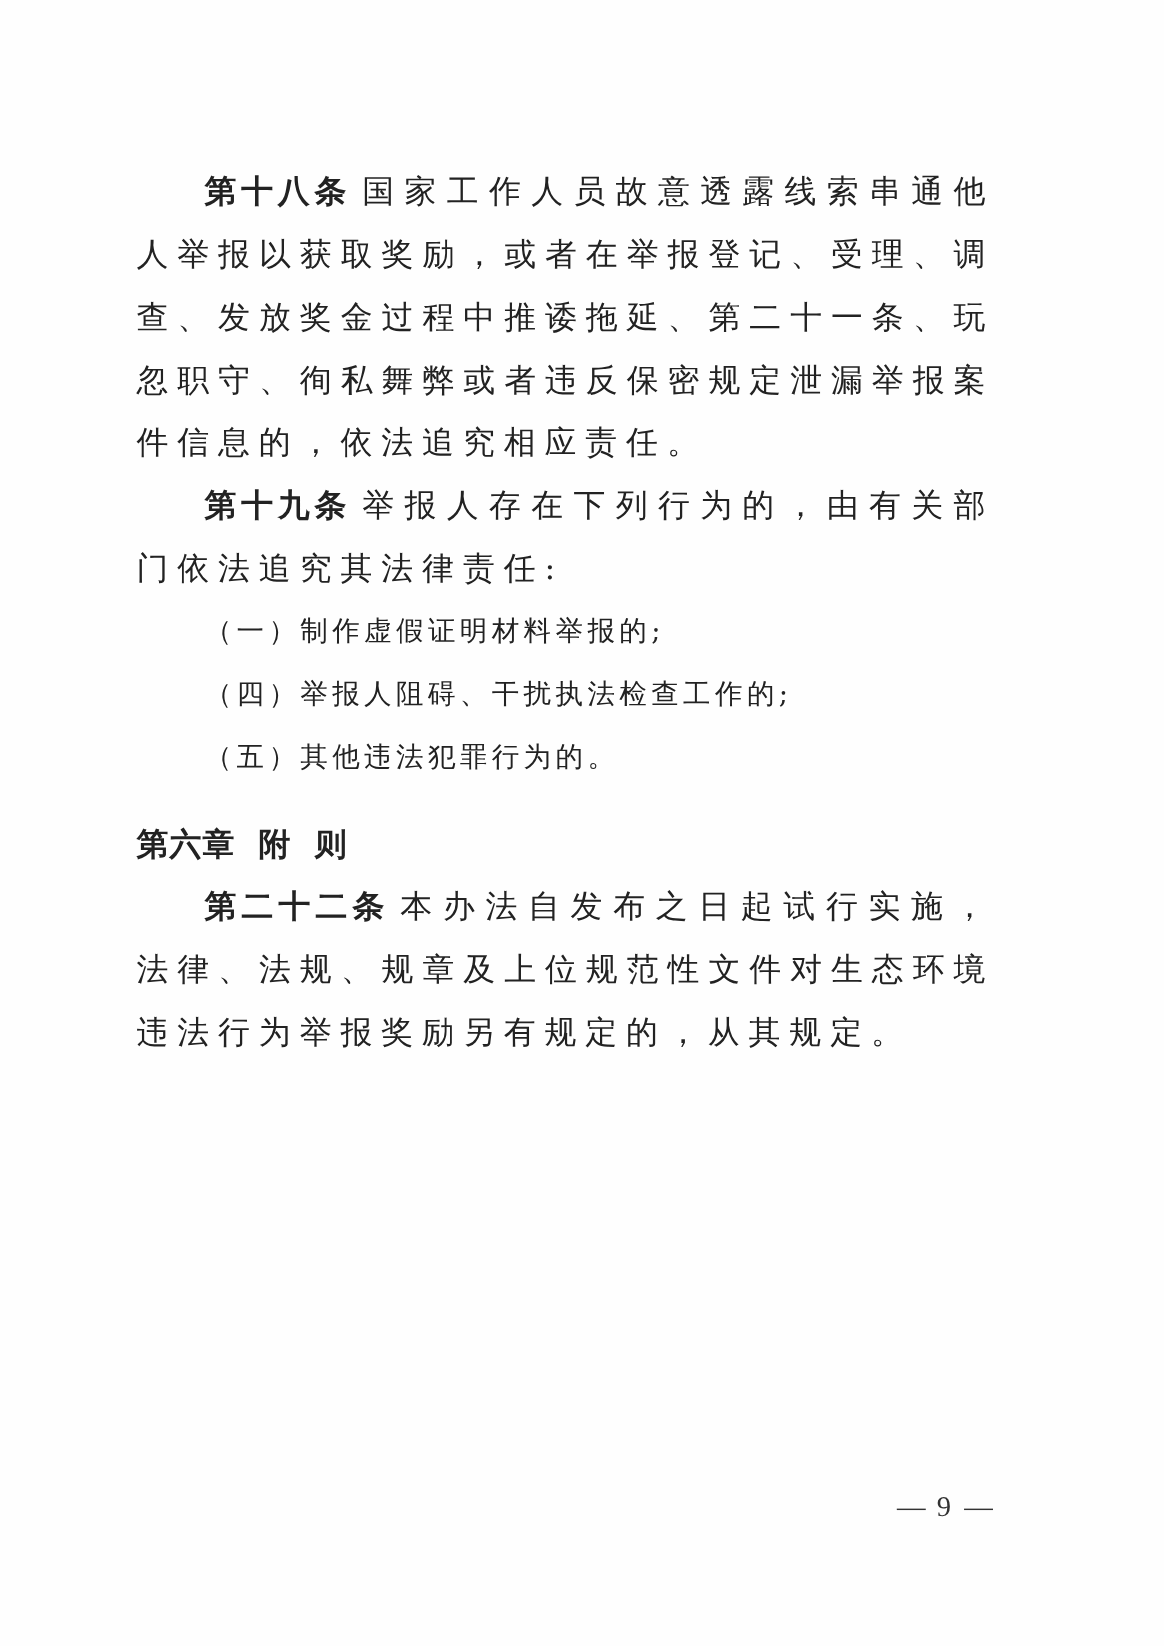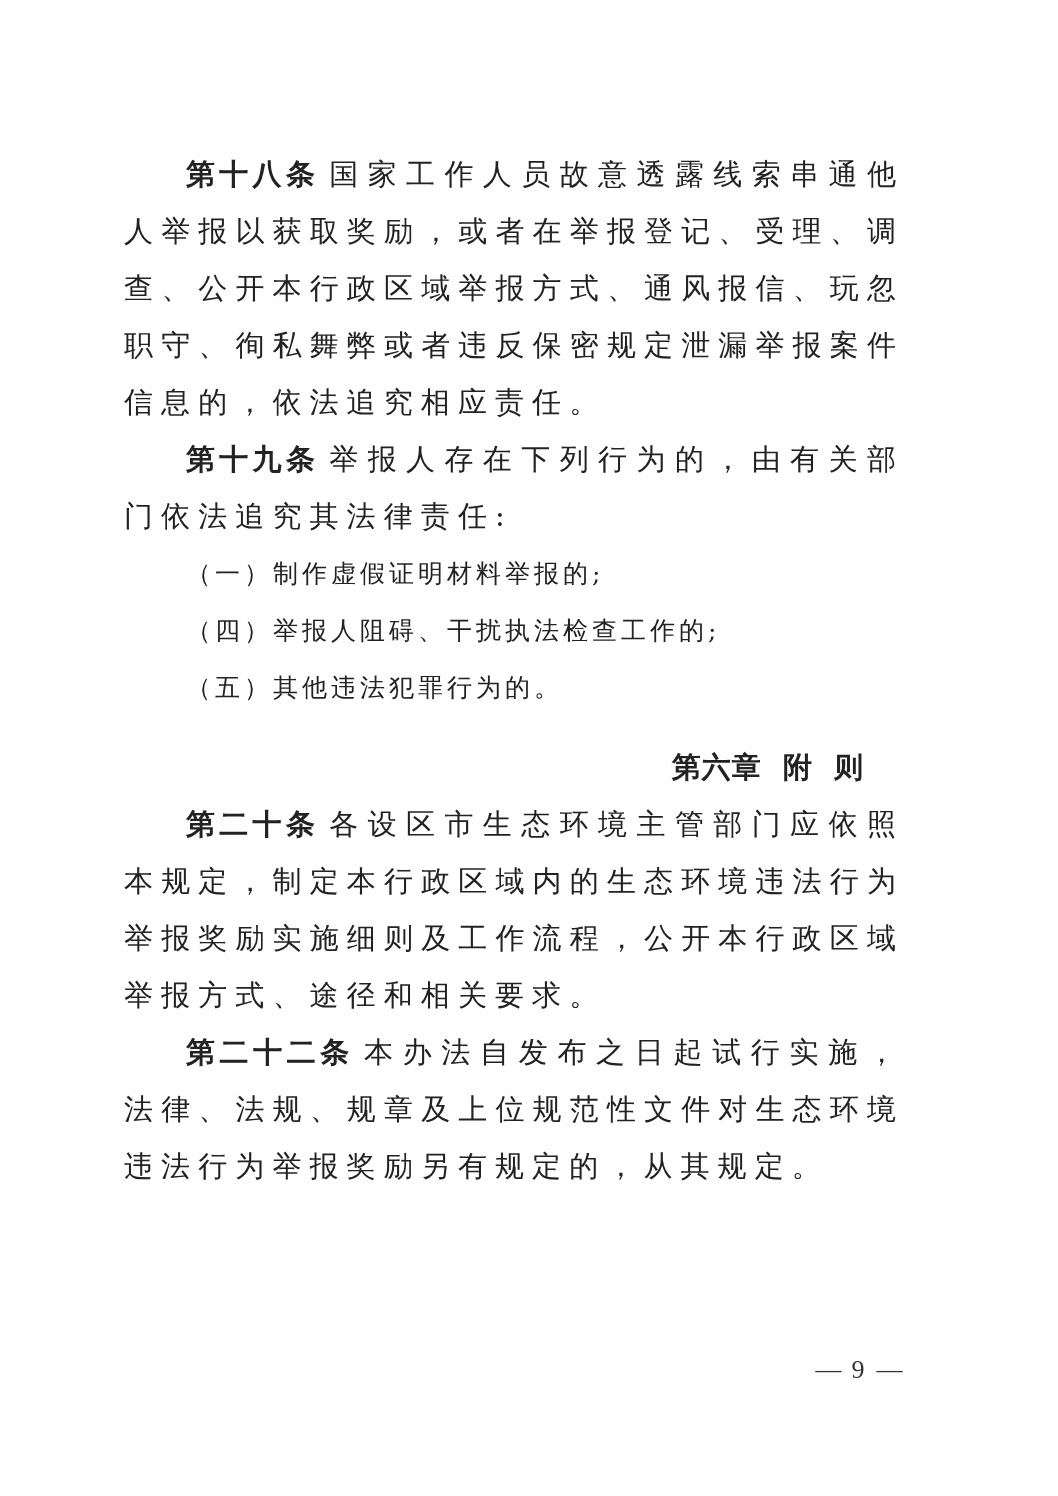--- a/index.html
+++ b/index.html
@@ -48,21 +48,21 @@
     letter-spacing: 4px;
     margin: 0;
     padding-left: 62px;
     white-space: nowrap;
   }
   .chapter {
     font-family: "DejaVu Sans", "Liberation Sans", sans-serif;
     font-weight: bold;
     font-size: 29px;
     line-height: 57px;
-    text-align: right;
+    text-align: left;
     letter-spacing: 1px;
     margin: 23px 0 0 0;
     padding-right: 40px;
     word-spacing: 10px;
   }
   .page-number {
     position: absolute;
     left: 808px;
     top: 1352px;
     width: 100px;
@@ -75,31 +75,30 @@
   }
   .page-number .dash { letter-spacing: -2px; }
   .page-number .num { margin: 0 12px; }
 </style>
 </head>
 <body>
 
 <div class="page">
   <div class="body-text">
 
-    <p class="para"><span class="art">第十八条</span><span>国家工作人员故意透露线索串通他人举报以获取奖励，或者在举报登记、受理、调查、公开本行政区域举报方式、通风报信、玩忽职守、徇私舞弊或者违反保密规定泄漏举报案件信息的，依法追究相应责任。</span></p>
+    <p class="para"><span class="art">第十八条</span><span>国家工作人员故意透露线索串通他人举报以获取奖励，或者在举报登记、受理、调查、发放奖金过程中推诿拖延、第二十一条、玩忽职守、徇私舞弊或者违反保密规定泄漏举报案件信息的，依法追究相应责任。</span></p>
 
     <p class="para"><span class="art">第十九条</span><span>举报人存在下列行为的，由有关部门依法追究其法律责任:</span></p>
 
     <p class="item">（一）制作虚假证明材料举报的;</p>
     <p class="item">（四）举报人阻碍、干扰执法检查工作的;</p>
     <p class="item">（五）其他违法犯罪行为的。</p>
 
     <p class="chapter">第六章  附  则</p>
 
-    <p class="para"><span class="art">第二十条</span><span>各设区市生态环境主管部门应依照本规定，制定本行政区域内的生态环境违法行为举报奖励实施细则及工作流程，公开本行政区域举报方式、途径和相关要求。</span></p>
 
 
     <p class="para"><span class="art">第二十二条</span><span>本办法自发布之日起试行实施，法律、法规、规章及上位规范性文件对生态环境违法行为举报奖励另有规定的，从其规定。</span></p>
 
   </div>
 
   <div class="page-number">
     <span class="dash">—</span><span class="num">9</span><span class="dash">—</span>
   </div>
 </div>

